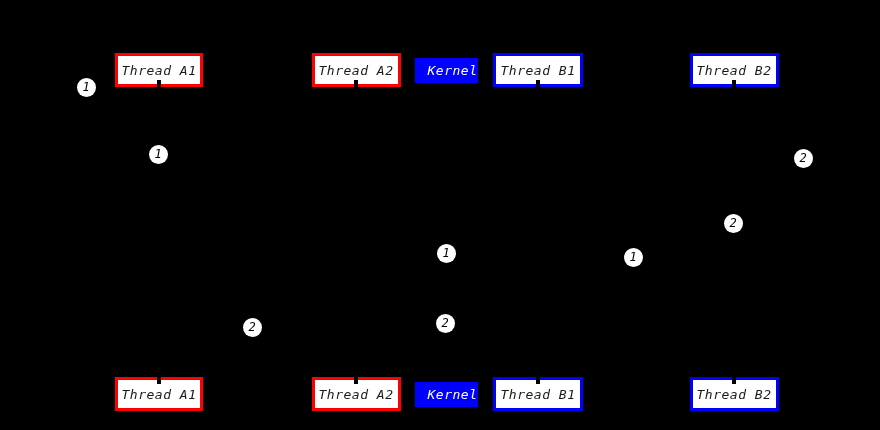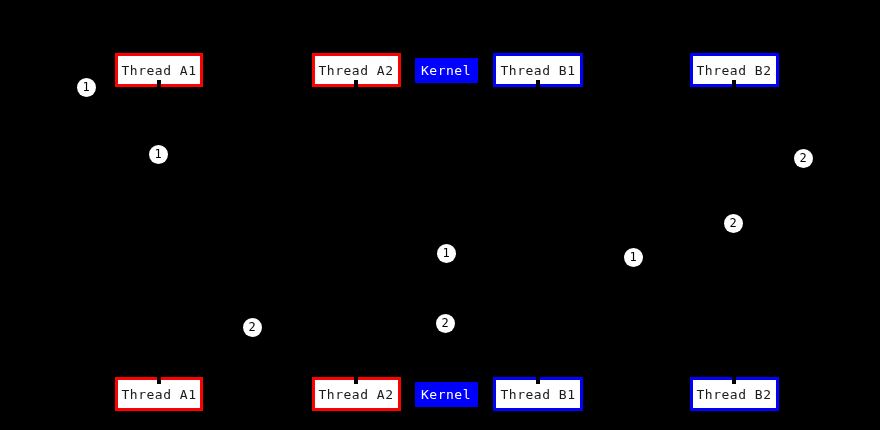--- a/index.html
+++ b/index.html
@@ -7,20 +7,21 @@
     padding: 0;
     background: #000000;
   }
   .stage {
     position: relative;
     width: 880px;
     height: 430px;
     background: #000000;
     overflow: hidden;
     font-family: "DejaVu Sans Mono", "Liberation Mono", monospace;
+    font-style: italic;
   }
   .layer {
     position: absolute;
     inset: 0;
   }
   .entity-box {
     position: absolute;
     box-sizing: border-box;
     display: flex;
     align-items: center;
@@ -28,21 +29,21 @@
     white-space: nowrap;
     font-size: 13px;
     letter-spacing: 0.5px;
   }
   .entity-box.red-outline,
   .entity-box.blue-outline {
     background: #ffffff;
   }
   .entity-box.red-outline { border: 3px solid #ff0000; }
   .entity-box.blue-outline { border: 3px solid #0000ff; align-items: center; }
-  .entity-box.blue-solid { background: #0000ff; }
+  .entity-box.blue-solid { background: #0000ff; justify-content: flex-end; }
   .entity-label {
     position: relative;
     z-index: 2;
   }
   .lifeline-stub {
     position: absolute;
     left: 50%;
     transform: translateX(-50%);
     width: 4px;
     height: 7px;

